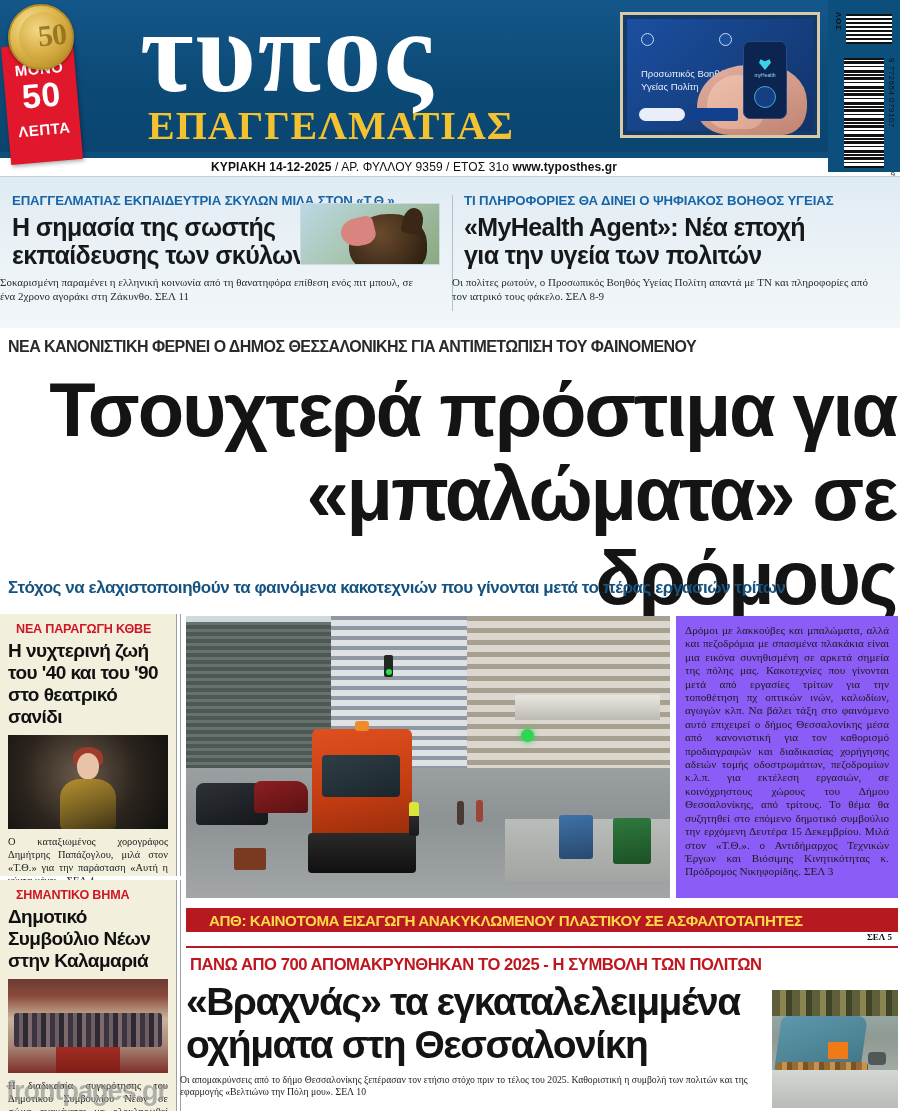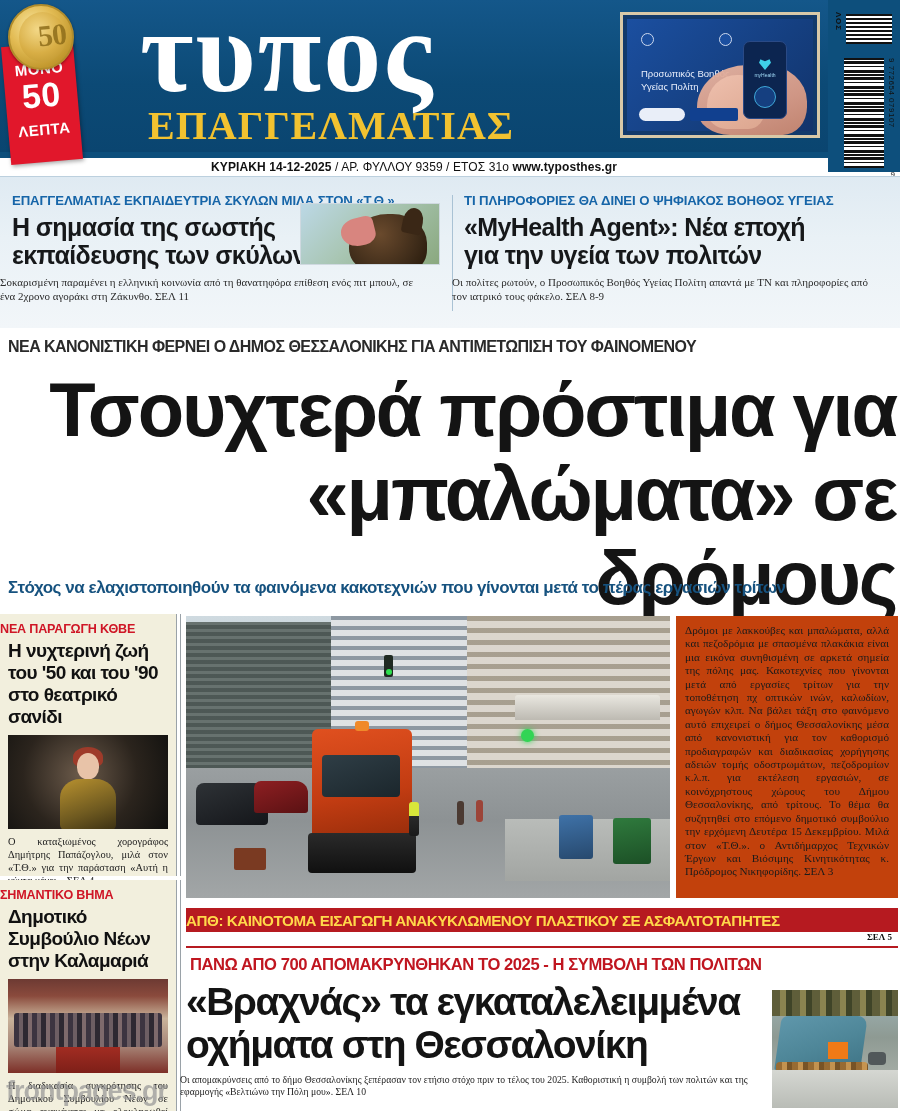--- a/index.html
+++ b/index.html
@@ -222,21 +222,21 @@
   .colrule-c { position:absolute; left: 176px; top: 880px; width:1px; height: 231px; background:#9aa2a8; }
   .colrule-d { position:absolute; left: 180px; top: 880px; width:1px; height: 231px; background:#9aa2a8; }
 
   .side-col {
     position:absolute; left: 0; width: 176px; background: #f2efdd;
   }
   .side-col.one { top: 614px; height: 262px; }
   .side-col.two { top: 880px; height: 231px; }
   .side-kicker {
     color:#cf1626; font-size: 12.6px; font-weight:700; letter-spacing:-0.2px;
-    padding: 8px 8px 0 0;
+    padding: 8px 8px 0 16px;
   }
   .side-head {
     color:#111; font-weight:700; font-size: 19px; line-height: 22px;
     letter-spacing:-0.55px; padding: 4px 8px 0 8px;
   }
   .side-photo { margin: 7px 8px 0 8px; height: 94px; overflow:hidden; position:relative; }
   .side-photo.theatre {
     background: radial-gradient(circle at 45% 42%, #6b5a4a 0%, #2b241d 55%, #10100e 100%);
   }
   .side-photo.theatre .fig-head {
@@ -333,33 +333,33 @@
   .mp-light { position:absolute; left: 41%; top: 14%; width: 9px; height: 22px; background:#1f2a22; border-radius:2px; }
   .mp-light::after { content:''; position:absolute; left:1.5px; bottom:2px; width:6px;height:6px;border-radius:50%;background:#2ee04e; }
   .mp-greenball { position:absolute; right: 28%; top: 40%; width: 13px; height: 13px; border-radius:50%; background:#32d455; box-shadow:0 0 6px #32d455; }
   .mp-awning { position:absolute; right: 2%; top: 28%; width: 30%; height: 9%;
     background: linear-gradient(180deg,#e9e7e0,#bdbab2); border-radius: 3px 3px 0 0; }
   .mp-patch { position:absolute; left: 10%; bottom: 10%; width: 32px; height: 22px; background:#7a3a22; border-radius:2px; }
 
   
   .right-col {
     position:absolute; left: 676px; top: 616px; width: 222px; height: 282px;
-    background: #c2410c; padding: 8px 9px;
+    background: #8b5cf6; padding: 8px 9px;
     font-family: "Liberation Serif", serif;
     font-size: 11.2px; line-height: 13.4px; color:#1b1b1b; text-align: justify;
   }
 
   
   .banner-auth {
     position:absolute; left: 186px; top: 908px; width: 712px; height: 24px;
     background: #b61a20; display:flex; align-items:center;
   }
   .banner-auth .bt {
     color: #ffd94a; font-size: 15.2px; font-weight:700; letter-spacing:-0.45px;
-    padding-left: 0; white-space: nowrap;
+    padding-left: 23px; white-space: nowrap;
   }
   .banner-sel {
     position:absolute; right: 8px; top: 932px;
     font-family:"Liberation Serif", serif; font-size: 9px; font-weight:700; color:#111;
   }
   .banner-rule { position:absolute; left: 186px; top: 946px; width: 712px; height: 2px; background:#b61a20; }
   .kicker-bottom {
     position:absolute; left: 190px; top: 955px; width: 706px;
     color:#c01620; font-size: 16.6px; font-weight:700; letter-spacing:-0.45px;
     white-space: nowrap;
@@ -504,21 +504,21 @@
 
   <div class="colrule-a"></div>
   <div class="colrule-b"></div>
   <div class="colrule-c"></div>
   <div class="colrule-d"></div>
 
   <div class="side-col one">
     <div class="side-kicker">ΝΕΑ ΠΑΡΑΓΩΓΗ ΚΘΒΕ</div>
     <div class="side-head">
       <span>Η νυχτερινή ζωή</span><br>
-      <span>του '50 και του '90</span><br>
+      <span>του '40 και του '90</span><br>
       <span>στο θεατρικό σανίδι</span>
     </div>
     <div class="side-photo theatre">
       <div class="fig-hair"></div>
         <div class="fig-head"></div>
         <div class="fig-body"></div>
     </div>
     <div class="side-body">Ο καταξιωμένος χορογράφος Δημήτρης Παπάζογλου, μιλά στον «Τ.Θ.» για την παράσταση «Αυτή η νύχτα μένει». ΣΕΛ 4</div>
   </div>
 

